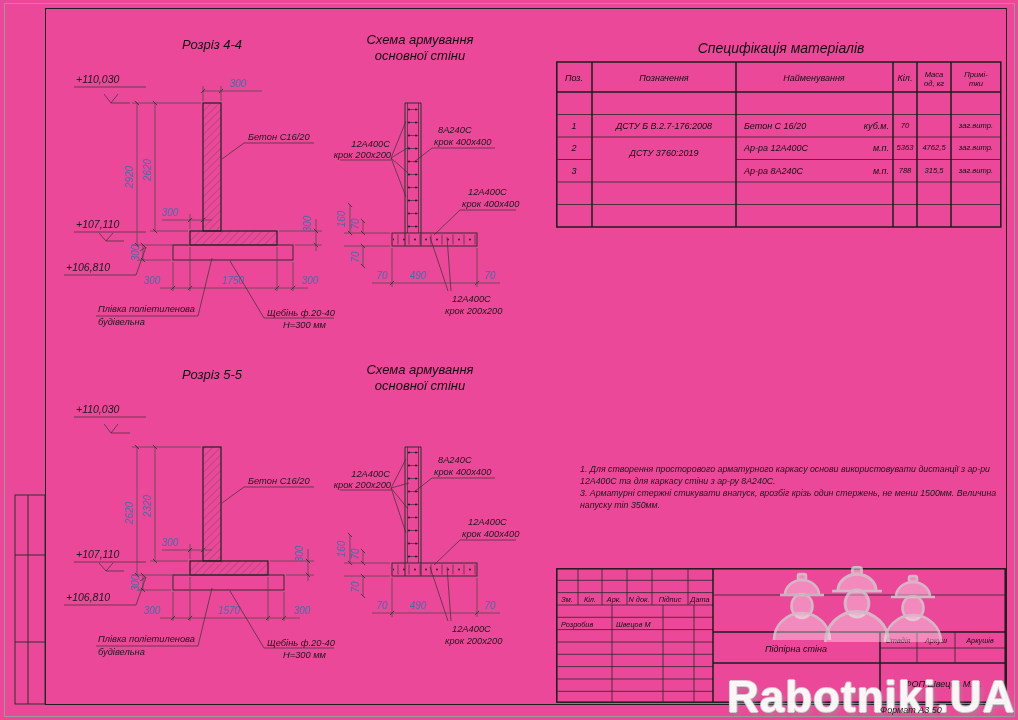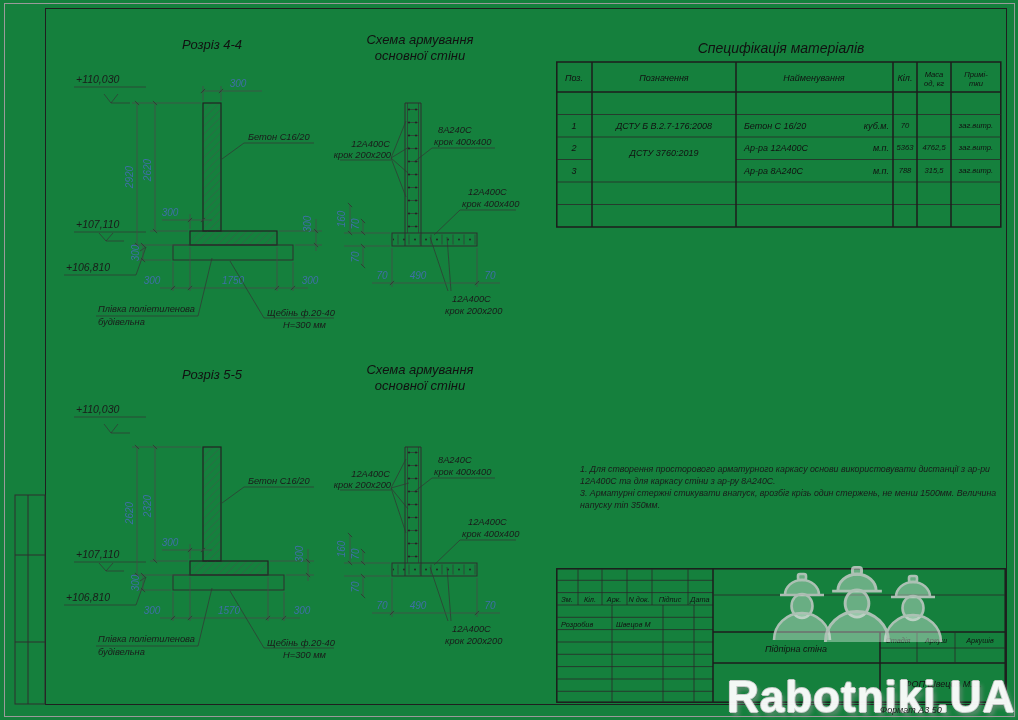--- a/index.html
+++ b/index.html
@@ -1,18 +1,18 @@
 <!DOCTYPE html>
 <html><head>
 <meta charset="utf-8">
 <style>
   html,body{margin:0;padding:0;background:#ffffff;}
   body{width:1018px;height:720px;position:relative;overflow:hidden;
        font-family:"Liberation Sans",sans-serif;}
-  .sheet{position:absolute;inset:0;background:#15803d;}
+  .sheet{position:absolute;inset:0;background:#ec4899;}
   .outer-border{position:absolute;left:4px;top:3px;width:1009px;height:712px;
                 border:1px solid #9a9a9a;}
   .frame{position:absolute;left:45px;top:8px;width:960px;height:695px;
          border:1.5px solid #1f1f1f;}
   .abs{position:absolute;}
   
   .tt{font:italic 13px "Liberation Sans",sans-serif;fill:#111;}
   .td{font:italic 10px "Liberation Sans",sans-serif;fill:#3f6fa8;}
   .tl{font:italic 9.3px "Liberation Sans",sans-serif;fill:#1a1a1a;}
   .te{font:italic 10.5px "Liberation Sans",sans-serif;fill:#1a1a1a;}

